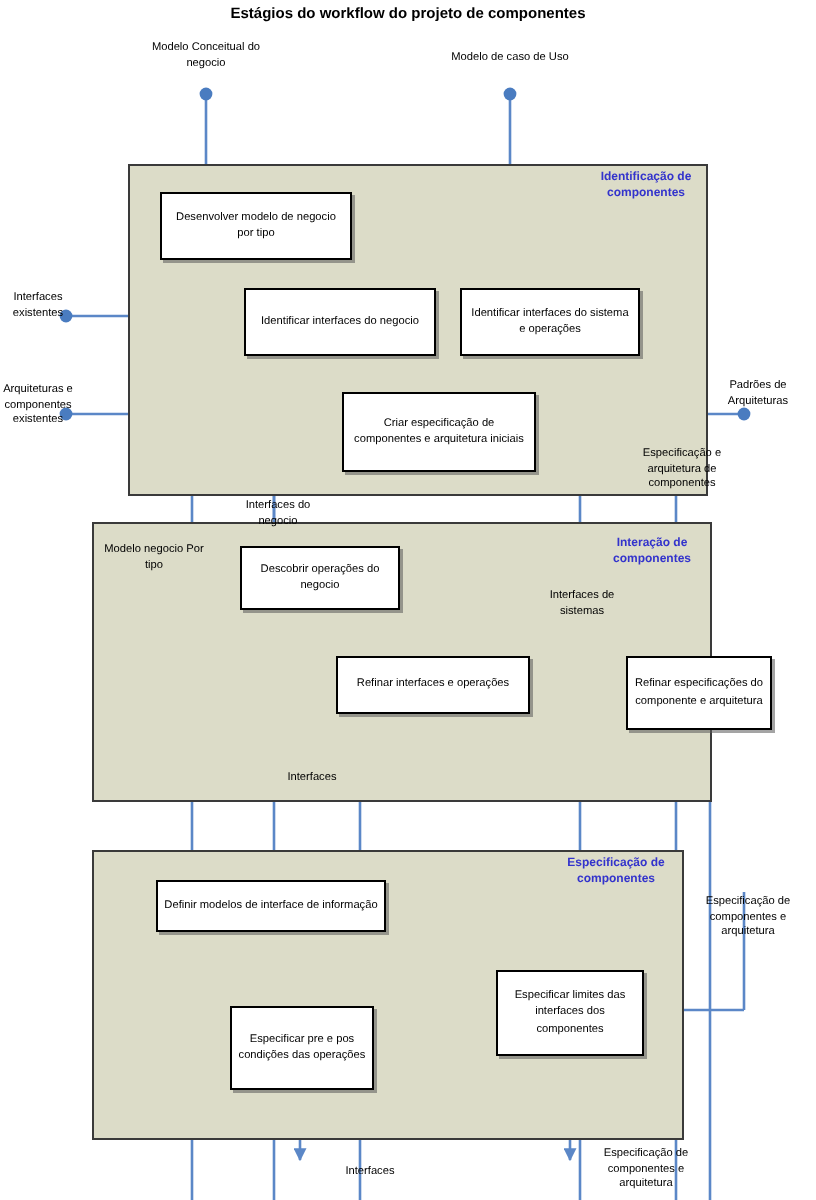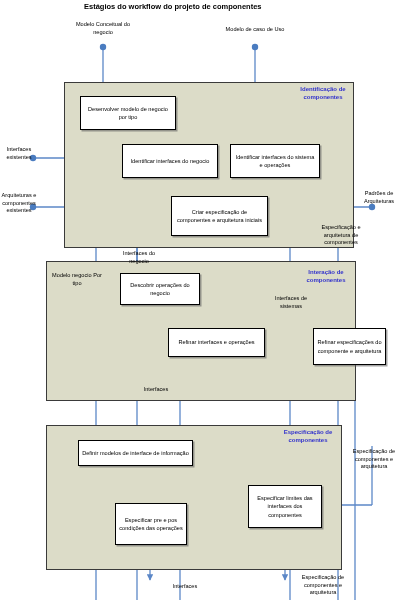--- a/index.html
+++ b/index.html
@@ -25,21 +25,21 @@
     left: 0; top: 0;
     width: 408px;
     height: 600px;
     pointer-events: none;
   }
   .title {
     position: absolute;
     left: 84px;
     top: 2px;
     width: 240px;
-    text-align: left;
+    text-align: center;
     font-size: 7.5px;
     font-weight: bold;
     color: #000000;
     line-height: 1.35;
   }
   .stage {
     position: absolute;
     background: #dcdcc8;
     border: 1px solid #3a3a3a;
     box-sizing: border-box;

